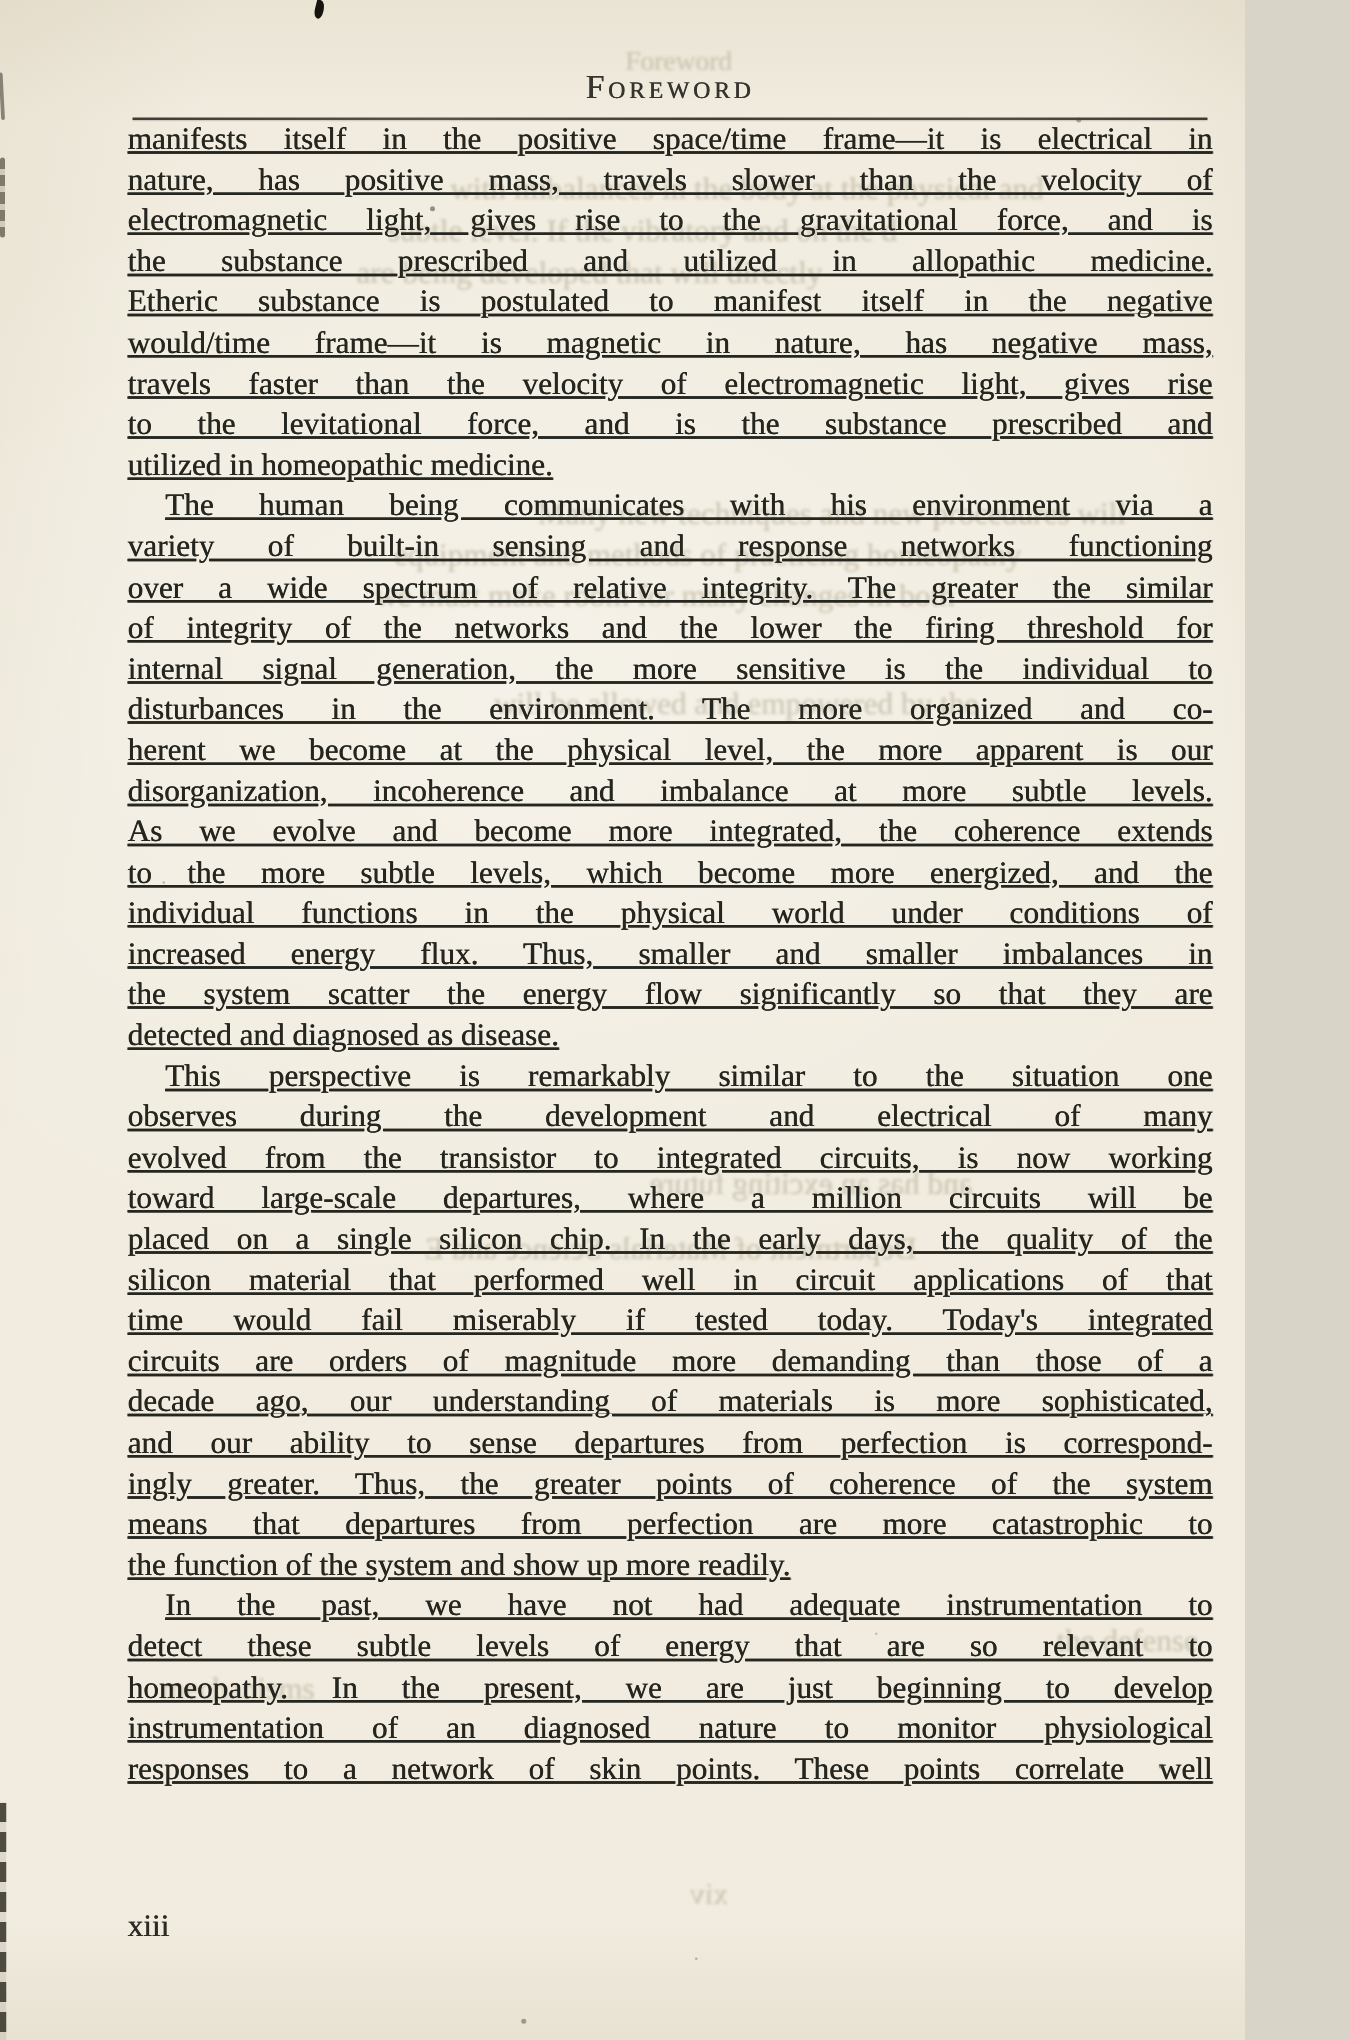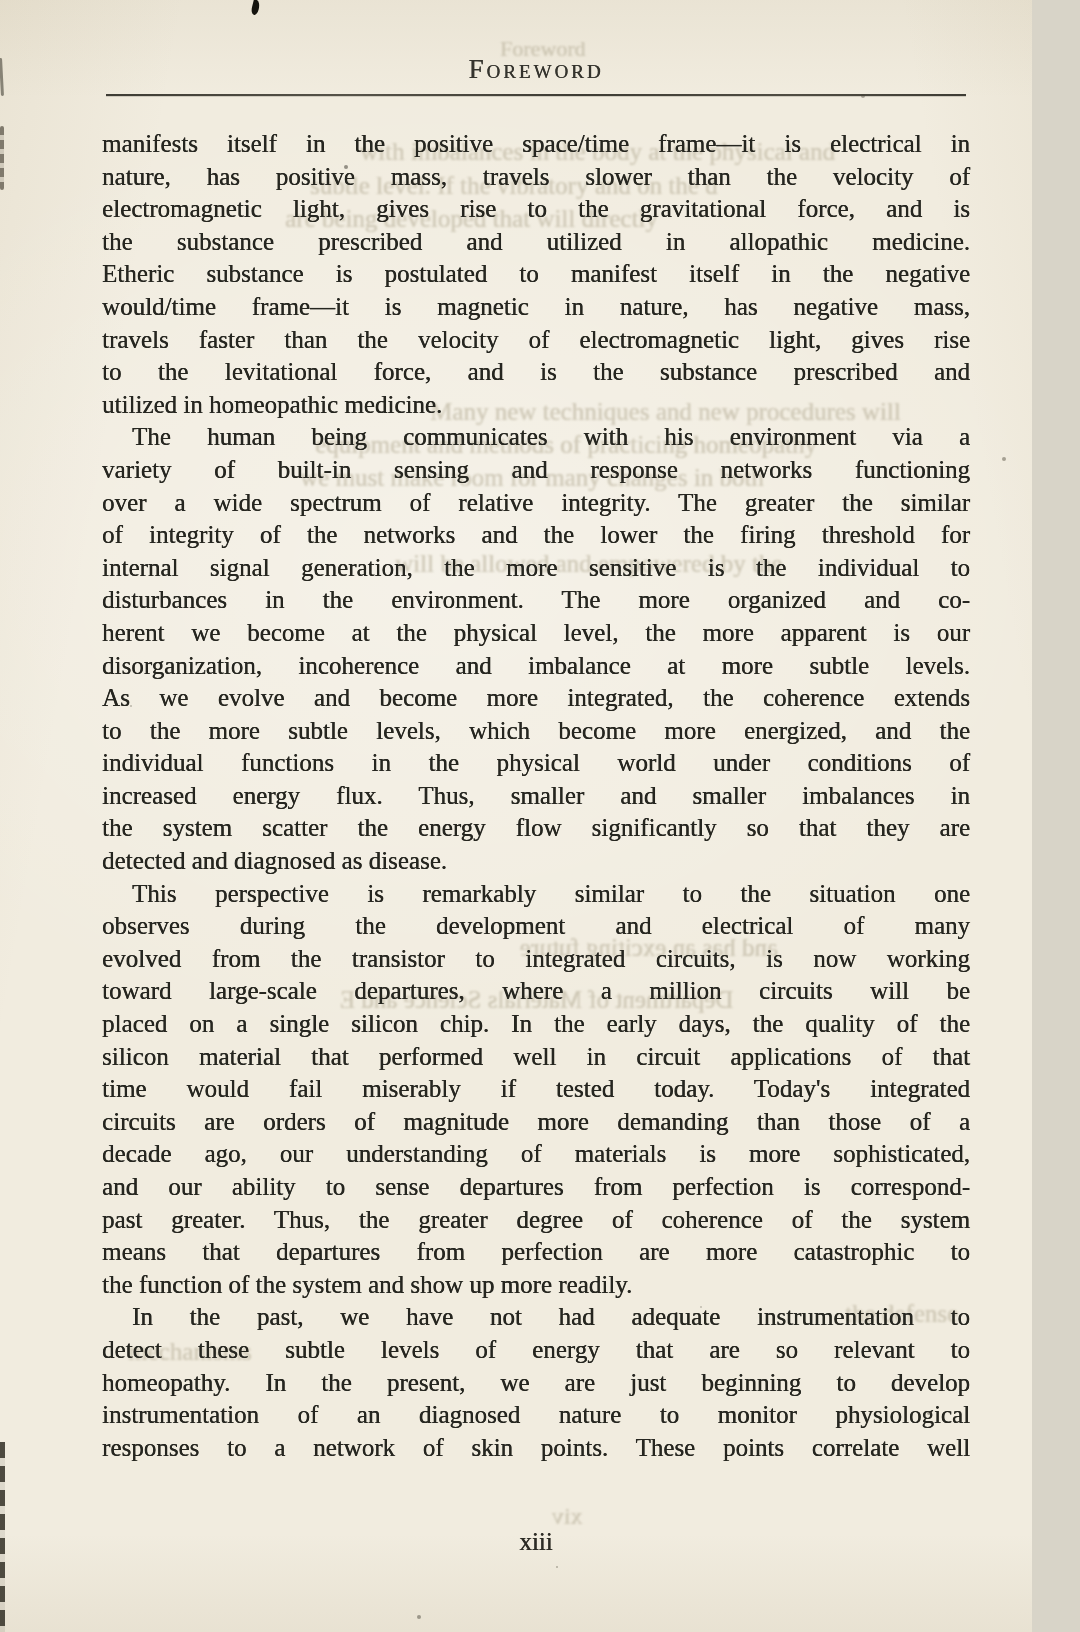--- a/index.html
+++ b/index.html
@@ -9,21 +9,20 @@
     height: 1632px;
     background:
       radial-gradient(ellipse 900px 700px at 42% 35%, rgba(255,255,255,0.30), rgba(255,255,255,0) 70%),
       linear-gradient(100deg, rgba(173,155,115,0.10) 0%, rgba(173,155,115,0) 14%),
       linear-gradient(260deg, rgba(173,155,115,0.08) 0%, rgba(173,155,115,0) 10%),
       linear-gradient(180deg, rgba(167,152,116,0.10) 0%, rgba(167,152,116,0) 6%, rgba(167,152,116,0) 94%, rgba(167,152,116,0.12) 100%),
       #f1ecdf;
     overflow: hidden;
     font-family: "Liberation Serif", "DejaVu Serif", serif;
     color: #262620;
-    padding-left: 36px;
   }
 
   
   .running-head {
     position: absolute;
     top: 54px; left: 102px; width: 868px;
     text-align: center;
     font-variant: small-caps;
     font-size: 27px;
     letter-spacing: 3px;
@@ -33,37 +32,38 @@
   .header-rule {
     position: absolute;
     top: 94px; left: 106px; width: 860px; height: 2px;
     background: linear-gradient(90deg, #3e3c34 0%, #565349 28%, #3e3c34 55%, #504d43 80%, #3e3c34 100%);
     box-shadow: 0 1px 0 rgba(62,60,52,0.18);
   }
 
   
   .body-text {
     position: absolute;
-    left: 102px; top: 128px; width: 868px;
+    left: 102px; top: 96px; width: 868px;
     font-size: 25px;
     line-height: 32.6px;
     text-shadow: 0.35px 0 0 currentColor;
+    text-decoration: underline;
   }
   .body-text .line {
     text-align: justify;
     text-align-last: justify;
     white-space: normal;
   }
   .body-text .line.flush { text-align-last: left; }
   .body-text .line.ind { text-indent: 30px; }
 
   .page-number {
     position: absolute;
     top: 1528px; left: 102px; width: 868px;
-    text-align: center;
+    text-align: left;
     font-size: 25px;
     color: #2c2b25;
     text-shadow: 0.35px 0 0 currentColor;
   }
 
   
   .ghost-layer { position: absolute; inset: 0; pointer-events: none; }
   .ghost {
     position: absolute;
     font-size: 25px;
@@ -164,21 +164,21 @@
       <div class="line ind">This perspective is remarkably similar to the situation one</div>
       <div class="line">observes during the development and electrical of many</div>
       <div class="line">evolved from the transistor to integrated circuits, is now working</div>
       <div class="line">toward large-scale departures, where a million circuits will be</div>
       <div class="line">placed on a single silicon chip. In the early days, the quality of the</div>
       <div class="line">silicon material that performed well in circuit applications of that</div>
       <div class="line">time would fail miserably if tested today. Today's integrated</div>
       <div class="line">circuits are orders of magnitude more demanding than those of a</div>
       <div class="line">decade ago, our understanding of materials is more sophisticated,</div>
       <div class="line">and our ability to sense departures from perfection is correspond-</div>
-      <div class="line">past greater. Thus, the greater degree of coherence of the system</div>
+      <div class="line">ingly greater. Thus, the greater points of coherence of the system</div>
       <div class="line">means that departures from perfection are more catastrophic to</div>
       <div class="line flush">the function of the system and show up more readily.</div>
       <div class="line ind">In the past, we have not had adequate instrumentation to</div>
       <div class="line">detect these subtle levels of energy that are so relevant to</div>
       <div class="line">homeopathy. In the present, we are just beginning to develop</div>
       <div class="line">instrumentation of an diagnosed nature to monitor physiological</div>
       <div class="line">responses to a network of skin points. These points correlate well</div>
     </div>
 
   <div class="page-number">xiii</div>

